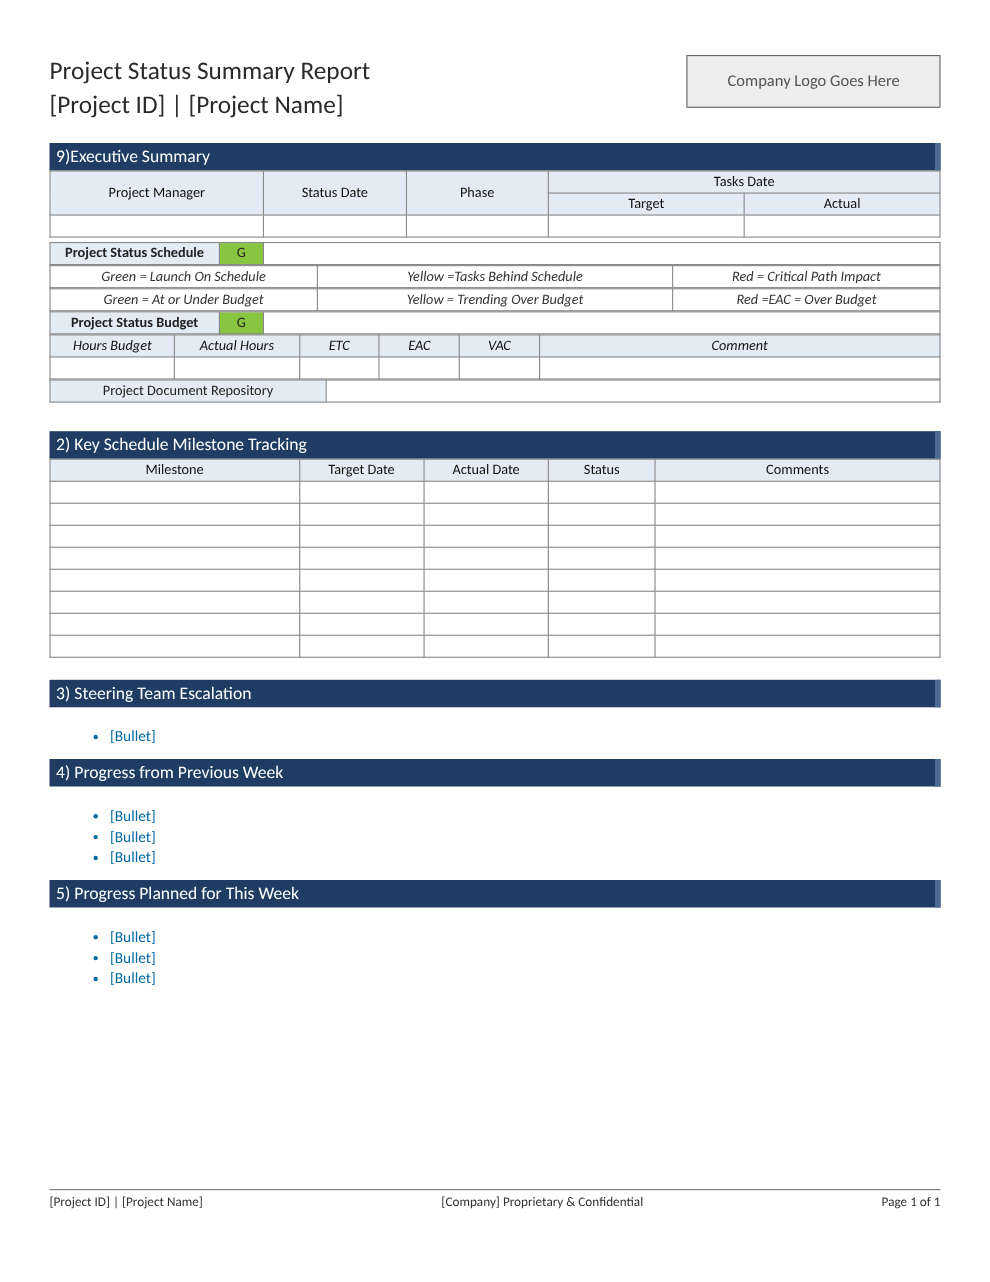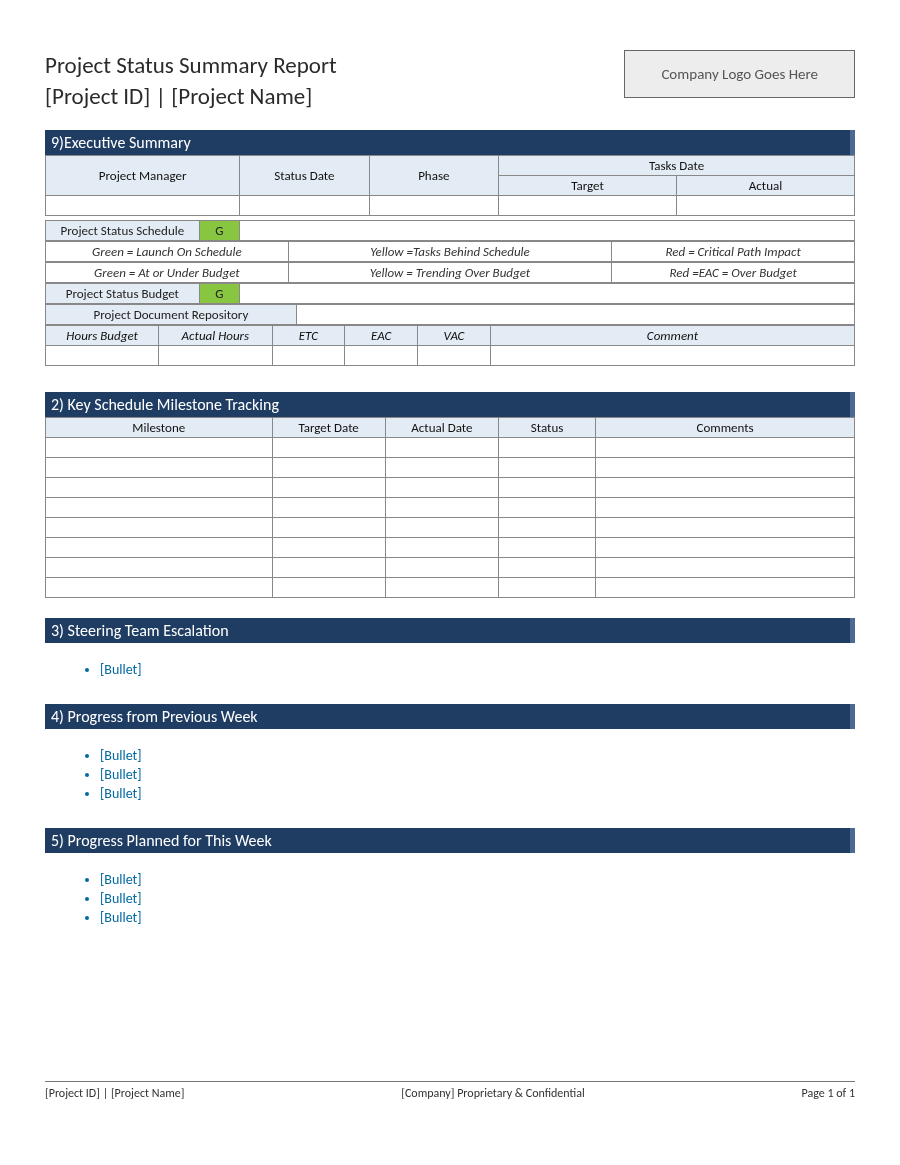--- a/index.html
+++ b/index.html
@@ -37,21 +37,21 @@
     text-align: center;
     min-width: 230px;
   }
 
   .section-bar {
     background: #1f3d63;
     border-right: 5px solid #4a6a94;
     color: #fff;
     font-size: 16px;
     padding: 3px 6px;
-    margin-top: 26px;
+    margin-top: 12px;
   }
   .section-bar.first { margin-top: 0; }
 
   table.grid {
     width: 100%;
     border-collapse: collapse;
     table-layout: fixed;
   }
   table.grid td, table.grid th {
     border: 1px solid #888;
@@ -71,20 +71,21 @@
     background: #e3ecf4;
     text-align: left;
     padding-left: 6px;
   }
   .lcell2 {
     background: #e3ecf4;
     text-align: left;
     padding-left: 6px;
     height: 40px;
     font-size: 14px;
+    font-weight: bold;
   }
   .gcell {
     background: #88c540;
     font-size: 18px;
     color: #222;
     font-weight: 400;
     width: 42px;
   }
   .legend {
     font-style: italic;
@@ -213,33 +214,20 @@
         <tr>
       <td class="lcell2">Project Status Budget</td>
       <td class="gcell">G</td>
       <td class="whitecell"></td>
     </tr>
   </tbody>
     </table>
 
   <table class="grid">
     <colgroup>
-        <col style="width:31%">
-        <col style="width:69%">
-      </colgroup>
-    <tbody>
-        <tr>
-      <td class="lcell">Project Document Repository</td>
-      <td class="whitecell"></td>
-    </tr>
-  </tbody>
-    </table>
-
-  <table class="grid">
-    <colgroup>
       <col style="width:14%">
         <col style="width:14%">
         <col style="width:9%">
         <col style="width:9%">
         <col style="width:9%">
         <col style="width:45%">
     </colgroup>
     <tbody>
         <tr>
       <td class="hcell italic">Hours Budget</td>
@@ -253,20 +241,33 @@
       <td class="whitecell"></td>
           <td class="whitecell"></td>
       <td class="whitecell"></td>
           <td class="whitecell"></td>
       <td class="whitecell"></td>
           <td class="whitecell"></td>
     </tr>
   </tbody>
     </table>
 
+  <table class="grid">
+    <colgroup>
+        <col style="width:31%">
+        <col style="width:69%">
+      </colgroup>
+    <tbody>
+        <tr>
+      <td class="lcell">Project Document Repository</td>
+      <td class="whitecell"></td>
+    </tr>
+  </tbody>
+    </table>
+
   <div class="section-bar" style="margin-top:26px">2) Key Schedule Milestone Tracking</div>
   <table class="grid">
     <colgroup>
       <col style="width:28%">
         <col style="width:14%">
         <col style="width:14%">
         <col style="width:12%">
         <col style="width:32%">
     </colgroup>
     <tbody>

